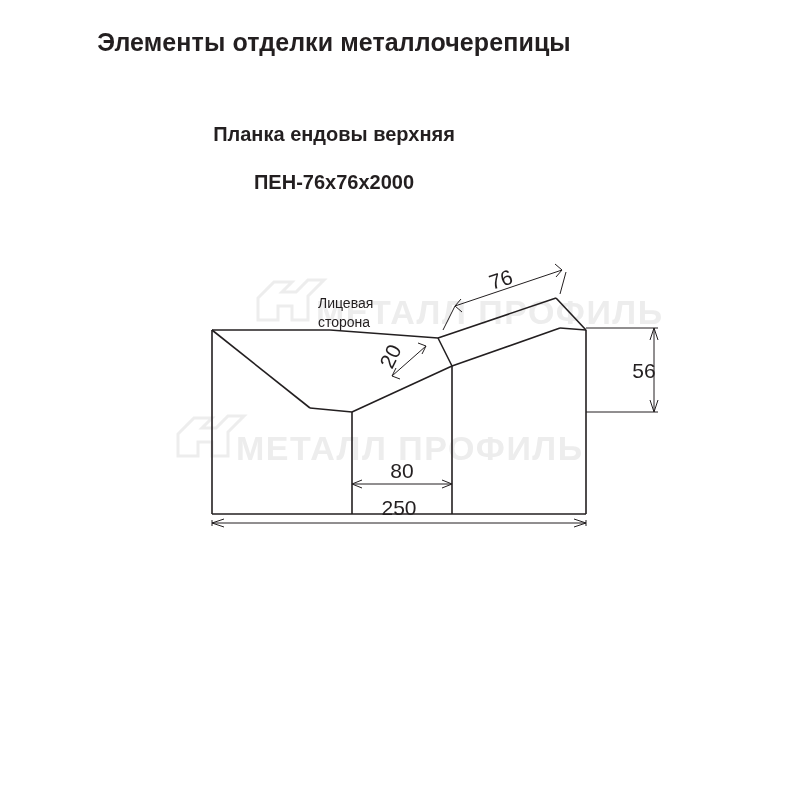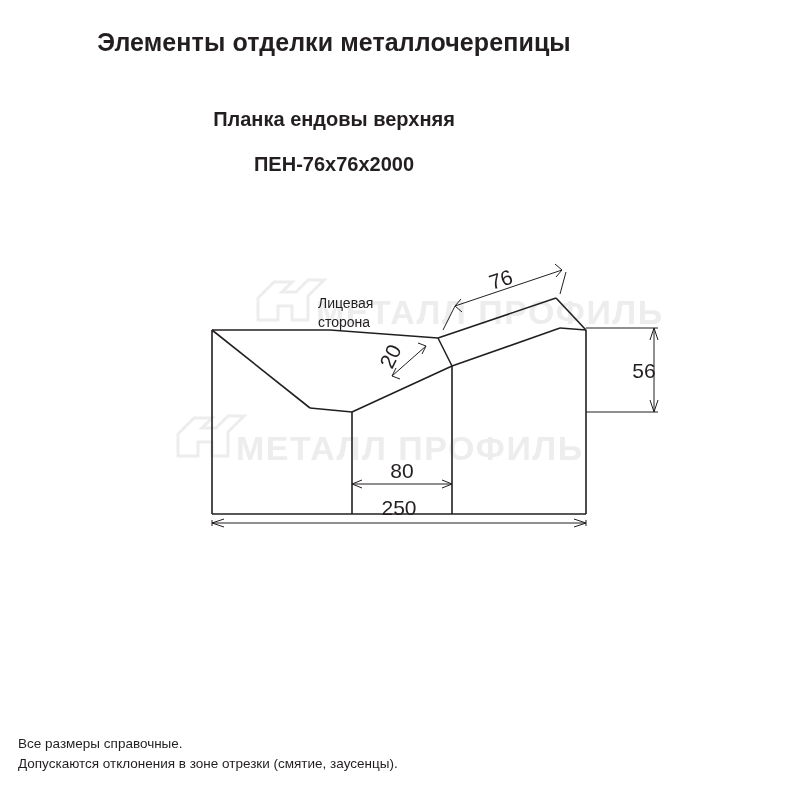--- a/index.html
+++ b/index.html
@@ -31,21 +31,21 @@
     font-weight: bold;
     letter-spacing: 0.1px;
     color: #231f20;
     margin: 0;
     line-height: 32px;
   }
   .h2 {
     font-size: 20px;
     font-weight: bold;
     color: #231f20;
-    margin: 0;
+    margin: 15px;
     line-height: 26px;
     padding-top: 48px;
   }
   .h3 {
     font-size: 20px;
     font-weight: bold;
     color: #231f20;
     margin: 12px;
     line-height: 26px;
     padding-top: 7px;
@@ -181,18 +181,14 @@
       <text class="dim-text" x="644" y="198" text-anchor="middle">56</text>
 
       <g>
         <text class="face-text" x="318" y="128">Лицевая</text>
         <text class="face-text" x="318" y="147">сторона</text>
       </g>
 
     </svg>
   </div>
 
-  <div class="notes">
-    <div>Все размеры справочные.</div>
-    <div>Допускаются отклонения в зоне отрезки (смятие, заусенцы).</div>
-  </div>
 
 </div>
 
 </body></html>

